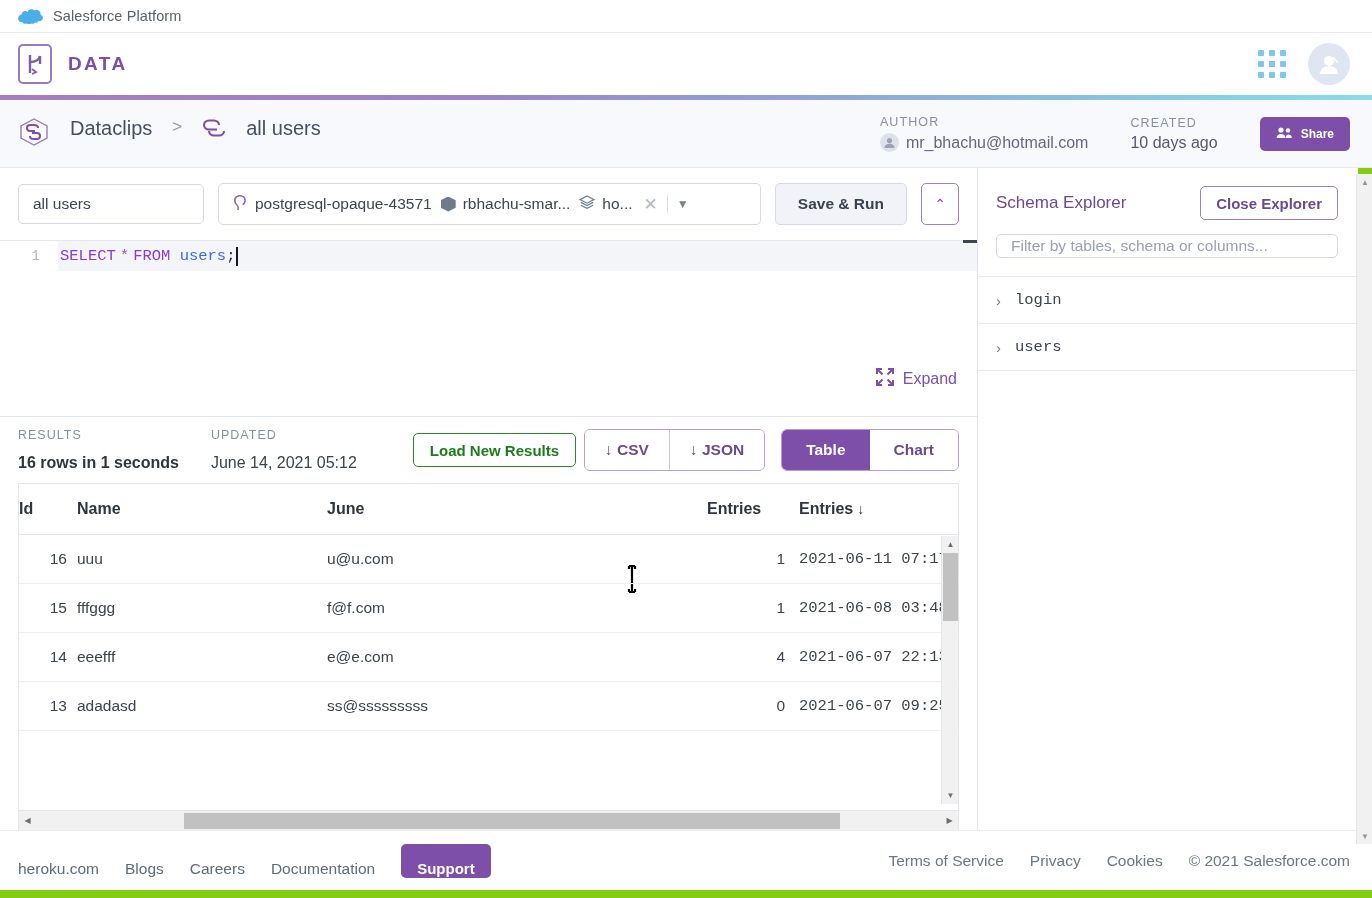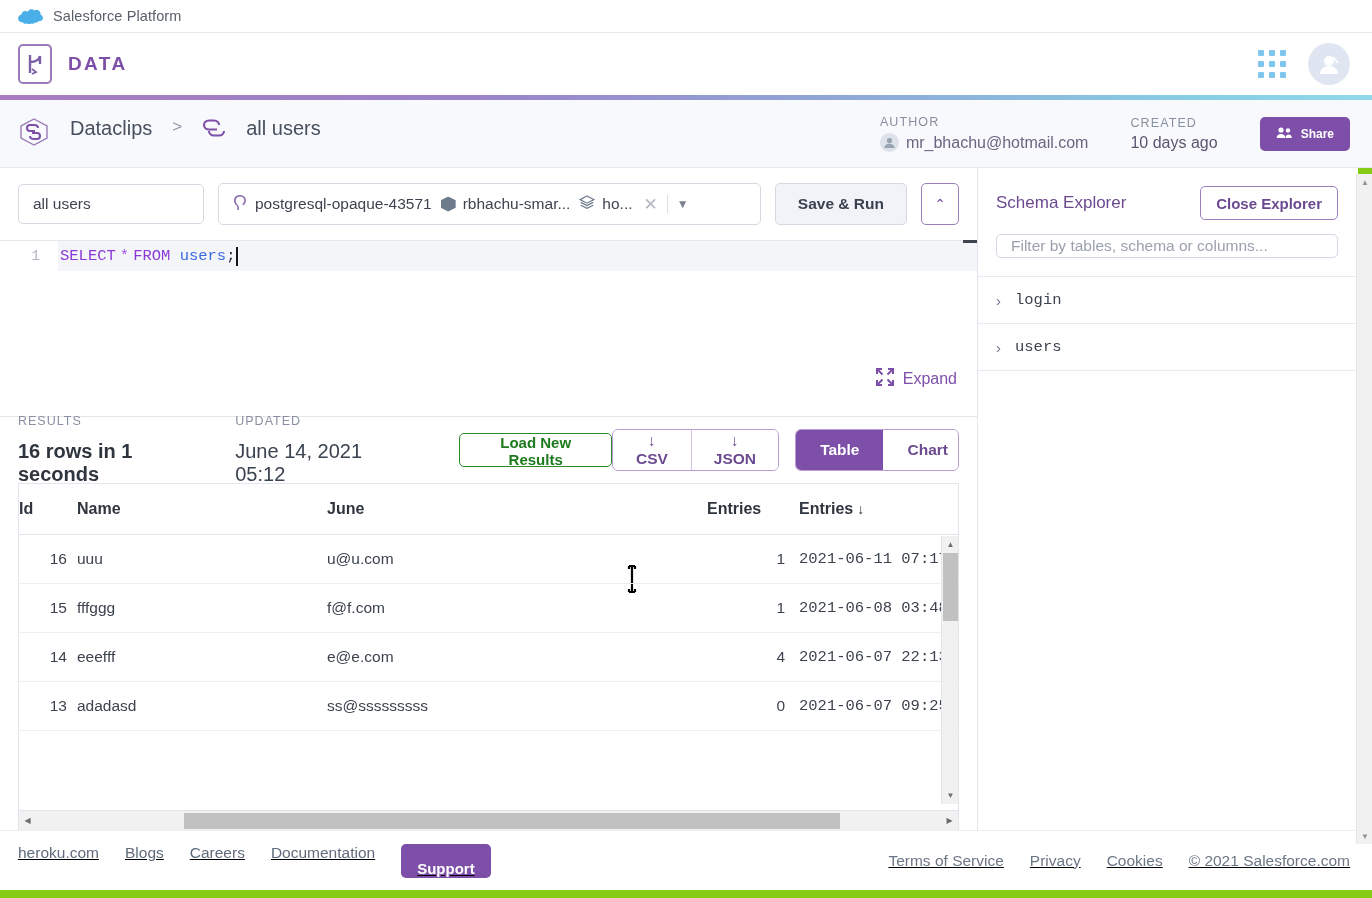--- a/index.html
+++ b/index.html
@@ -106,21 +106,21 @@
   .caret-bar { display: inline-block; width: 2px; height: 19px; background: #14161a; margin-left: 1px; }
   .mouse-caret { position: absolute; left: 625px; top: 323px; width: 14px; height: 30px; color: #000; }
   .expand-row { position: absolute; right: 20px; bottom: 26px; display: flex; align-items: center; gap: 9px; cursor: pointer; }
   .expand-txt { color: #7d4fa8; font-size: 16px; }
 
   
   .results { flex: 1; border-top: 1px solid #e3e5ec; display: flex; flex-direction: column; }
   .res-bar { height: 66px; display: flex; align-items: center; padding: 0 18px; gap: 0; }
   .res-block { margin-right: 32px; }
   .res-k { font-size: 12.5px; letter-spacing: 1px; color: #8790a0; text-transform: uppercase; }
-  .res-v { font-size: 20px; color: #2f353f; margin-top: 12px; font-weight: bold; }
+  .res-v { font-size: 16px; color: #2f353f; margin-top: 12px; font-weight: bold; }
   .res-v.light { font-weight: normal; color: #3a4250; }
   .load-btn {
     height: 34px; padding: 0 16px; border: 1px solid #2a8a2a; border-radius: 5px; background: #fff;
     color: #1e7a1e; font-size: 15px; font-weight: bold; cursor: pointer; font-family: inherit; margin-left: 24px;
   }
   .spacer { flex: 1; }
   .btn-group { display: flex; border: 1px solid #b79dd0; border-radius: 6px; overflow: hidden; margin-right: 16px; }
   .btn-group button {
     height: 40px; padding: 0 20px; border: none; background: #fff; color: #6b4a8f;
     font-size: 15.5px; font-weight: bold; cursor: pointer; font-family: inherit;
@@ -179,21 +179,21 @@
   .sch-chev { color: #7a6f90; font-size: 15px; }
   .sch-name { font-family: "Liberation Mono", monospace; font-size: 15.5px; color: #3c434e; }
 
   
   .page-scroll { position: absolute; right: 0; top: 174px; width: 16px; height: 670px; background: #f1f1f1; border-left: 1px solid #e6e6e6; }
   .ps-up, .ps-dn { position: absolute; left: 0; width: 16px; height: 16px; display: flex; align-items: center; justify-content: center; font-size: 8px; color: #949494; }
   .ps-up { top: 0; } .ps-dn { bottom: 0; }
 
   
   .footer { height: 60px; display: flex; align-items: center; justify-content: space-between; padding: 0 22px 0 18px; border-top: 1px solid #ececf1; background: #fff; }
-  .f-left, .f-right { display: flex; align-items: flex-start; gap: 26px; text-decoration: underline; }
+  .f-left, .f-right { display: flex; align-items: flex-end; gap: 26px; }
   .f-link { font-size: 15.5px; color: #5f6a7a; cursor: pointer; }
   .f-right .f-link { color: #6b7686; }
   .support-btn {
     background: #7d4fa8; color: #fff; border: none; border-radius: 5px; height: 34px;
     padding: 16px 16px; font-size: 15px; font-weight: bold; cursor: pointer; font-family: inherit;
   }
   .copy { font-size: 15.5px; color: #6b7686; }
 </style>
 </head>
 <body>

